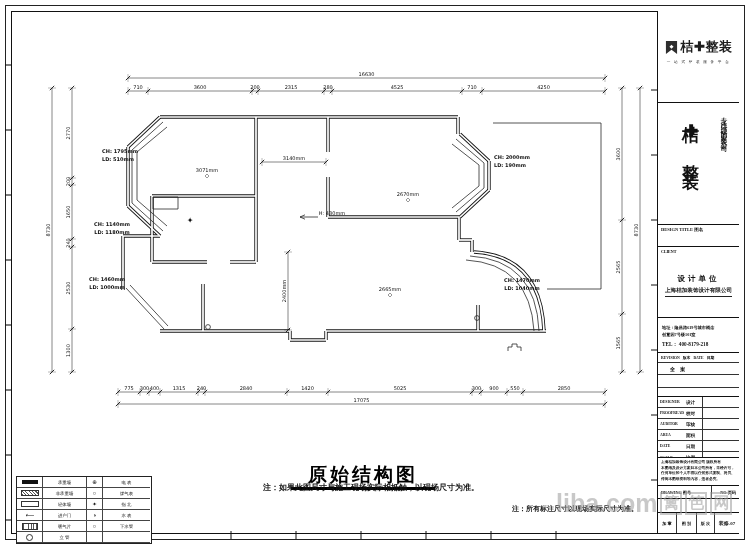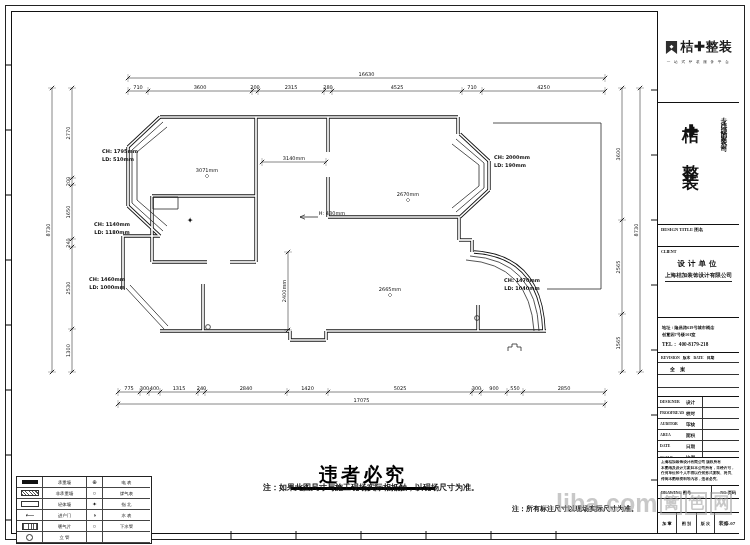--- a/index.html
+++ b/index.html
@@ -45,21 +45,21 @@
   .logo-txt{font-size:13px;font-weight:900;letter-spacing:0.5px;color:#1d1d1d;}
   .logo-tag{font-size:3.6px;letter-spacing:1.4px;margin-top:4px;color:#222;}
   .sb-brand{height:122px;}
   .brand-big{position:absolute;left:21px;top:9px;writing-mode:vertical-rl;font-size:17px;font-weight:800;
       letter-spacing:9px;color:#111;}
   .brand-slogan{position:absolute;right:11px;top:9px;writing-mode:vertical-rl;font-size:6.5px;font-weight:700;
       letter-spacing:3.5px;color:#111;}
   .sb-dt{height:22px;font-size:4.5px;font-weight:700;padding:2px 3px;color:#111;}
   .sb-client{height:71px;}
   .sb-client .tiny{position:absolute;left:3px;top:2px;font-size:4px;font-weight:700;}
-  .du{text-align:center;margin-top:12px;font-size:7.5px;font-weight:700;letter-spacing:3px;color:#111;}
+  .du{text-align:center;margin-top:27px;font-size:7.5px;font-weight:700;letter-spacing:3px;color:#111;}
   .co{text-align:center;margin:3px auto 0;font-size:5.6px;font-weight:700;width:fit-content;
       border-bottom:0.8px solid #222;padding-bottom:1px;color:#111;}
   .sb-addr{height:35px;padding:7px 4px 0;font-size:4.2px;font-weight:700;color:#111;line-height:1.6;}
   .sb-addr .tel{font-size:5.2px;margin-top:2px;}
   .sb-rev{height:44px;}
   .rev-head{display:flex;border-bottom:0.6px solid #333;height:9px;align-items:center;}
   .rev-head span{font-size:3.8px;font-weight:700;padding-left:3px;color:#111;}
   .rev-row{height:11.4px;border-bottom:0.6px solid #333;display:flex;align-items:center;}
   .rev-row:last-child{border-bottom:none;}
   .rev-row span{font-size:5px;font-weight:700;padding-left:12px;letter-spacing:2px;}
@@ -348,21 +348,21 @@
         <path d="M651,480 h7" stroke="#111" stroke-width="1"></path>
         <path d="M231,531 v8" stroke="#111" stroke-width="1"></path>
         <path d="M296,531 v8" stroke="#111" stroke-width="1"></path>
         <path d="M361,531 v8" stroke="#111" stroke-width="1"></path>
         <path d="M426,531 v8" stroke="#111" stroke-width="1"></path>
         <path d="M491,531 v8" stroke="#111" stroke-width="1"></path>
         <path d="M556,531 v8" stroke="#111" stroke-width="1"></path>
       </g>
   </svg>
 
-  <div class="pt">违者必究</div>
+  <div class="pt">原始结构图</div>
   <div class="pt-bar"></div>
   <div class="note-main">注：如果此图尺寸与施工现场实际相抵触，以现场尺寸为准。</div>
   <div class="note-sec">注：所有标注尺寸以现场实际尺寸为准。</div>
 
   <div class="legend" id="legend">
       <div class="lg-cell">
         <i class="lg-solid"></i>
       </div>
       <div class="lg-cell">承重墙</div>
       <div class="lg-cell lg-sym2">⊕</div>

